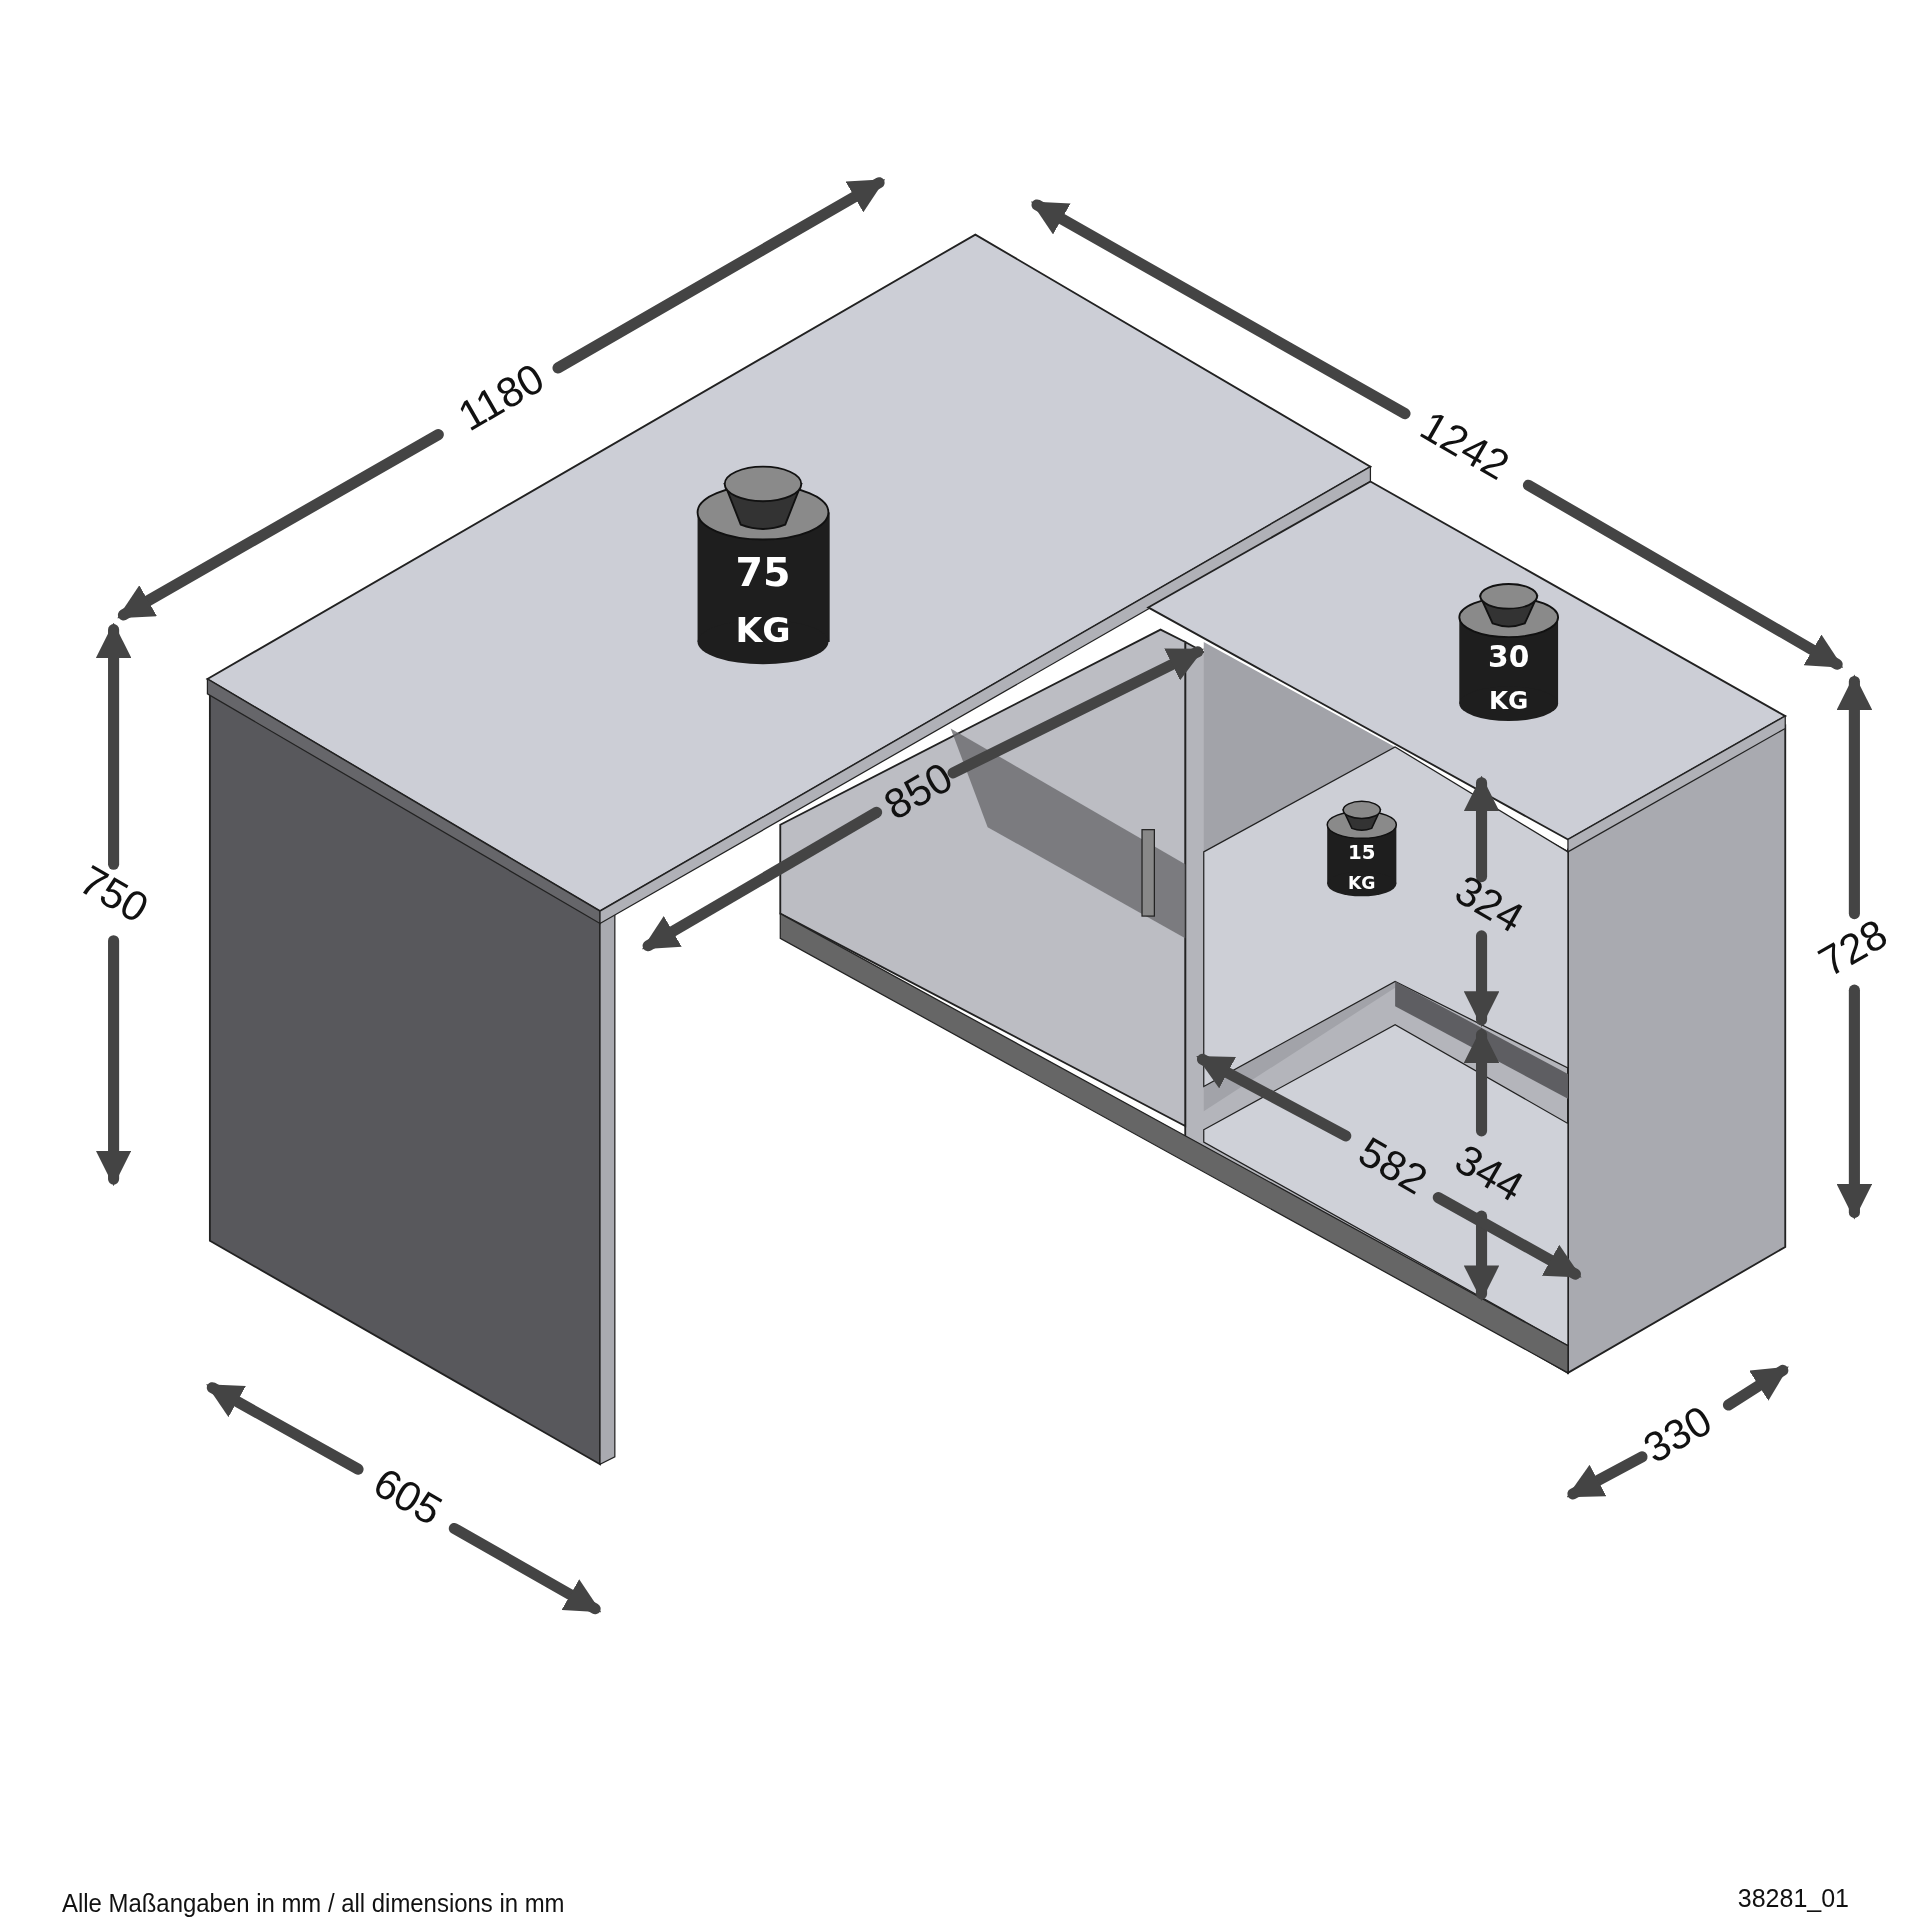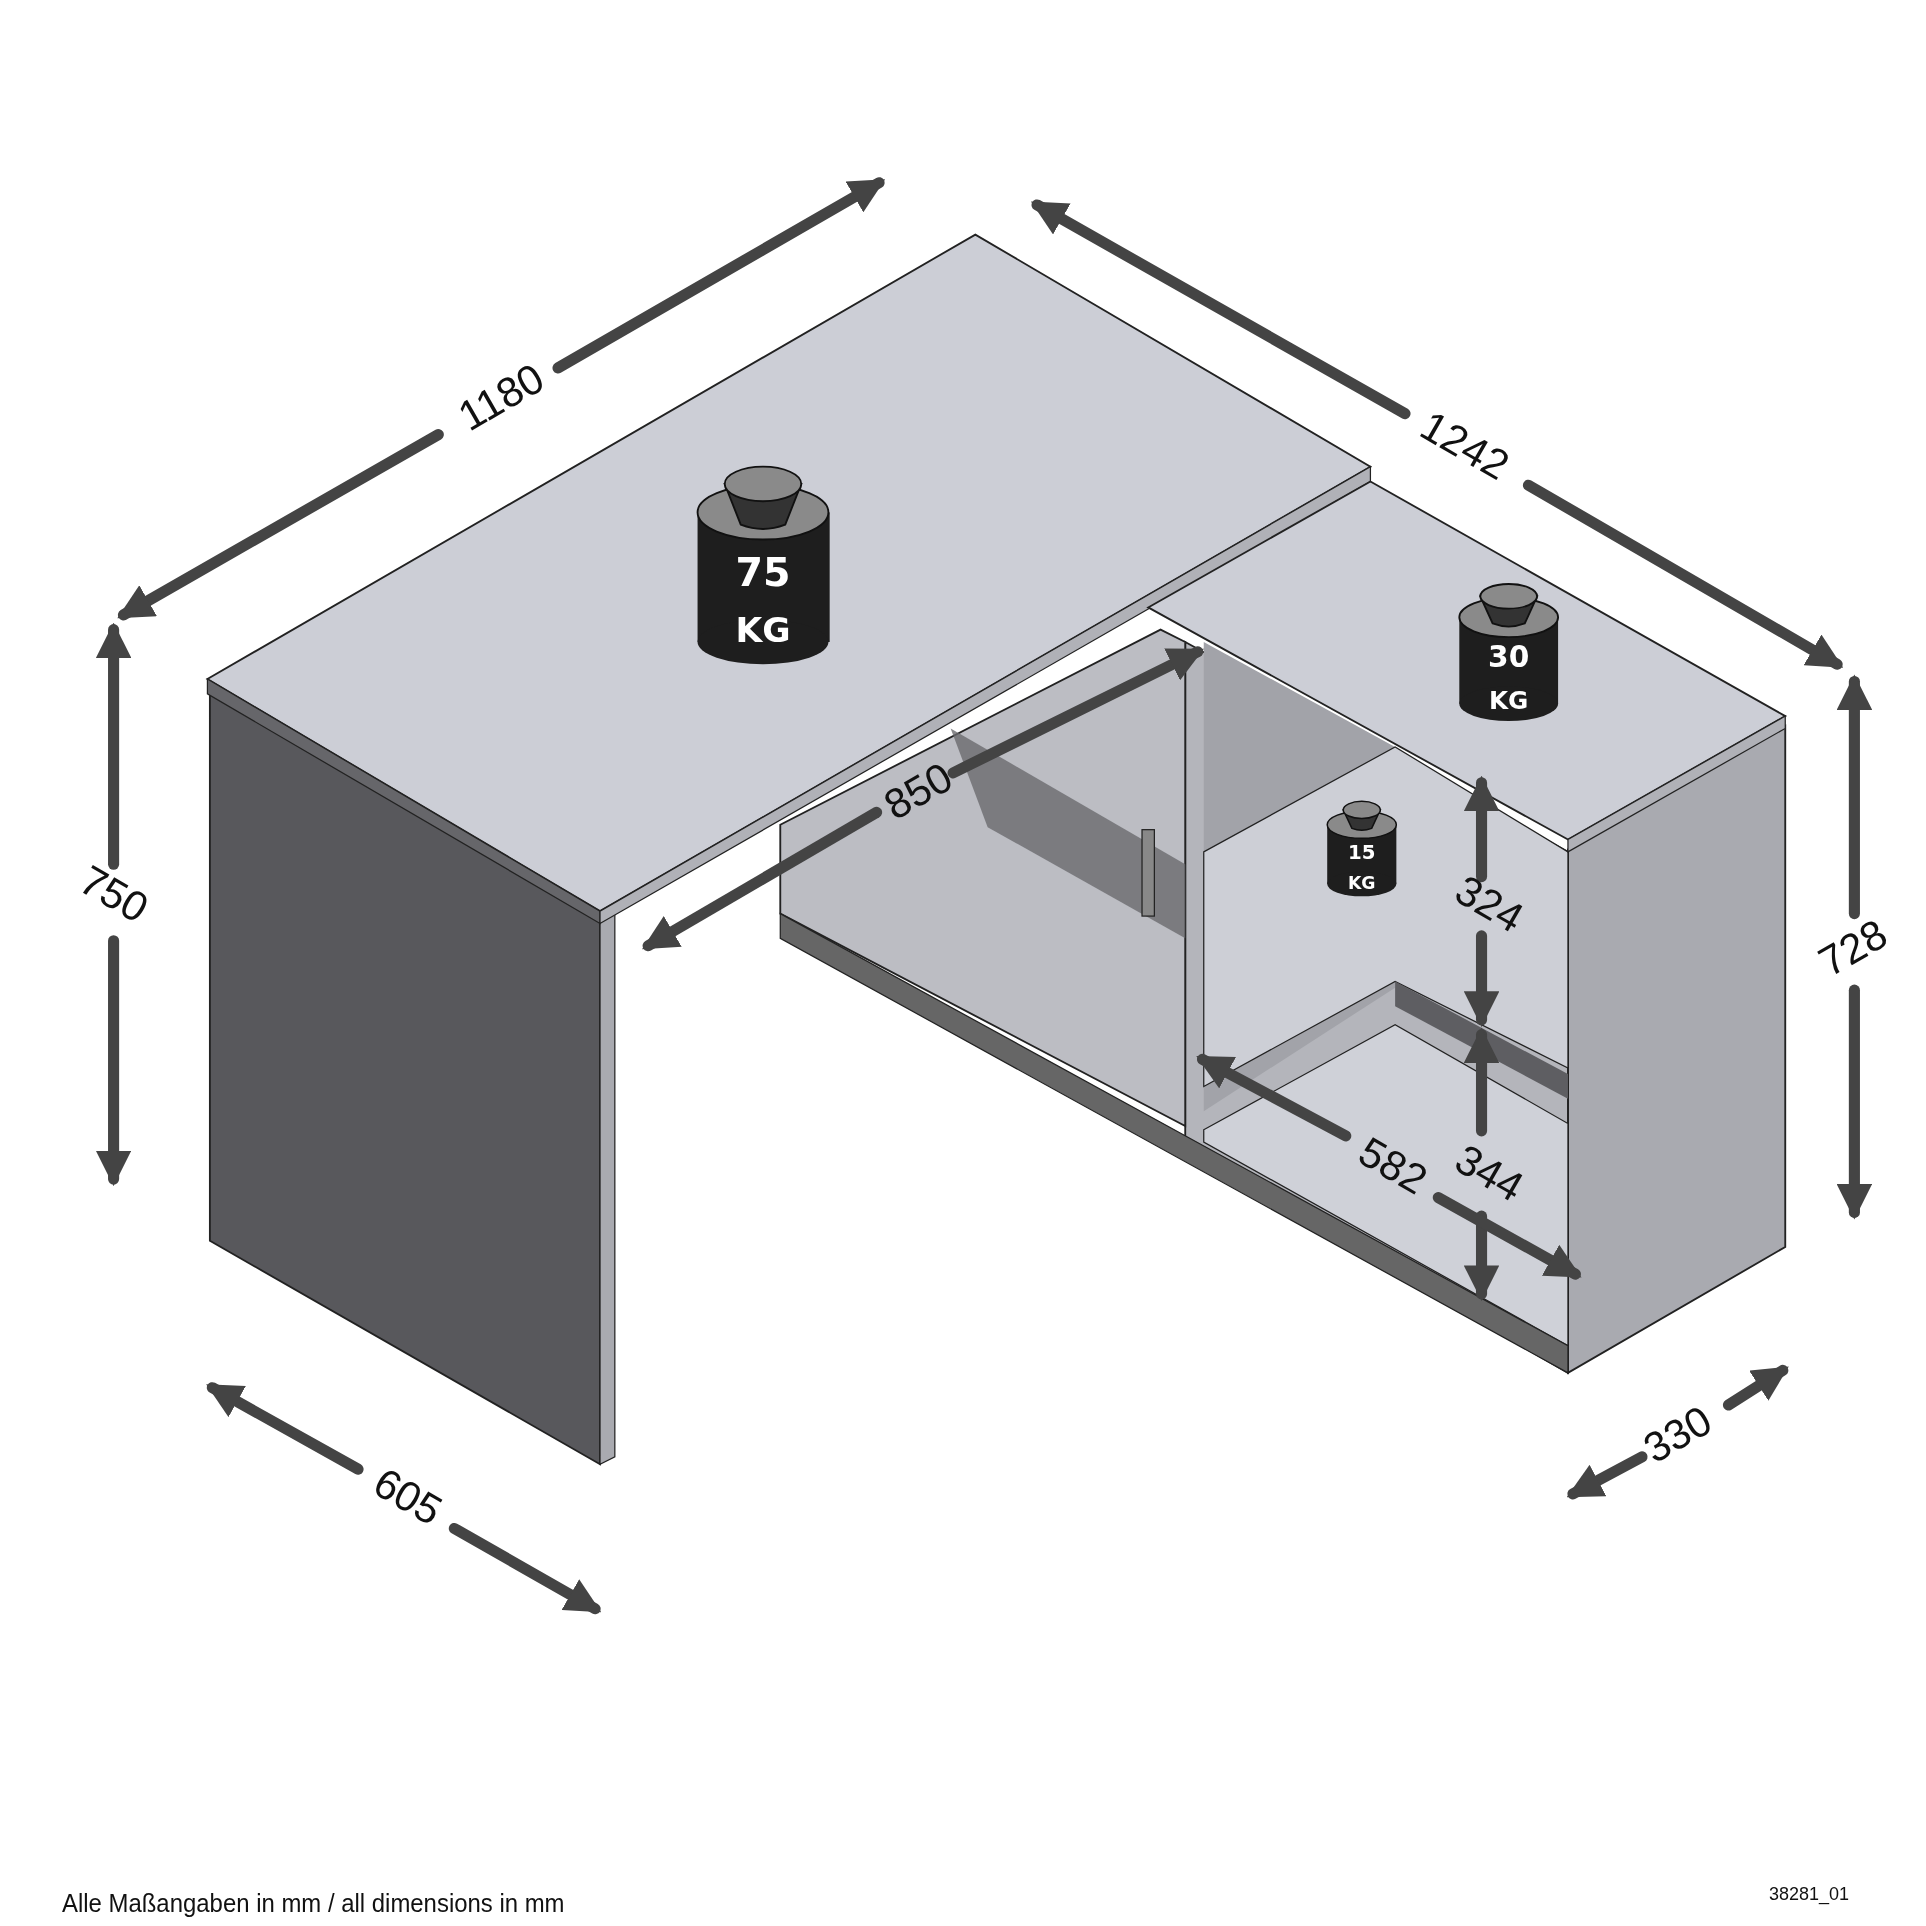--- a/index.html
+++ b/index.html
@@ -1,21 +1,21 @@
 <!DOCTYPE html>
 <html style="font-size:12.3px"><head>
 <meta charset="utf-8">
 <style>
   html,body{margin:0;padding:0;background:#ffffff;}
   body{width:1926px;height:1926px;overflow:hidden;position:relative;font-family:"Liberation Sans",sans-serif;}
   #stage{position:absolute;left:0;top:0;width:1926px;height:1926px;}
   .dim{font-family:"Liberation Sans",sans-serif;font-size:34px;fill:#111;}
   .wt{font-family:"DejaVu Sans",sans-serif;font-weight:bold;fill:#fff;text-anchor:middle;}
   .footer-left{position:absolute;left:62px;top:1888px;font-size:26px;color:#111;transform:scaleX(0.92);transform-origin:left;}
-  .footer-right{position:absolute;right:77px;top:1884px;font-size:18px;color:#111;}
+  .footer-right{position:absolute;right:77px;top:1884px;font-size:25px;color:#111;}
 </style>
 </head>
 <body>
 
 <svg id="stage" viewBox="0 0 1560 1560" xmlns="http://www.w3.org/2000/svg">
   <defs>
     <marker id="ah" viewBox="0 0 10 10" refX="8" refY="5" markerWidth="3.2" markerHeight="3.2" orient="auto-start-reverse">
       <path d="M0,0 L10,5 L0,10 z" fill="#444"></path>
     </marker>
   </defs>

